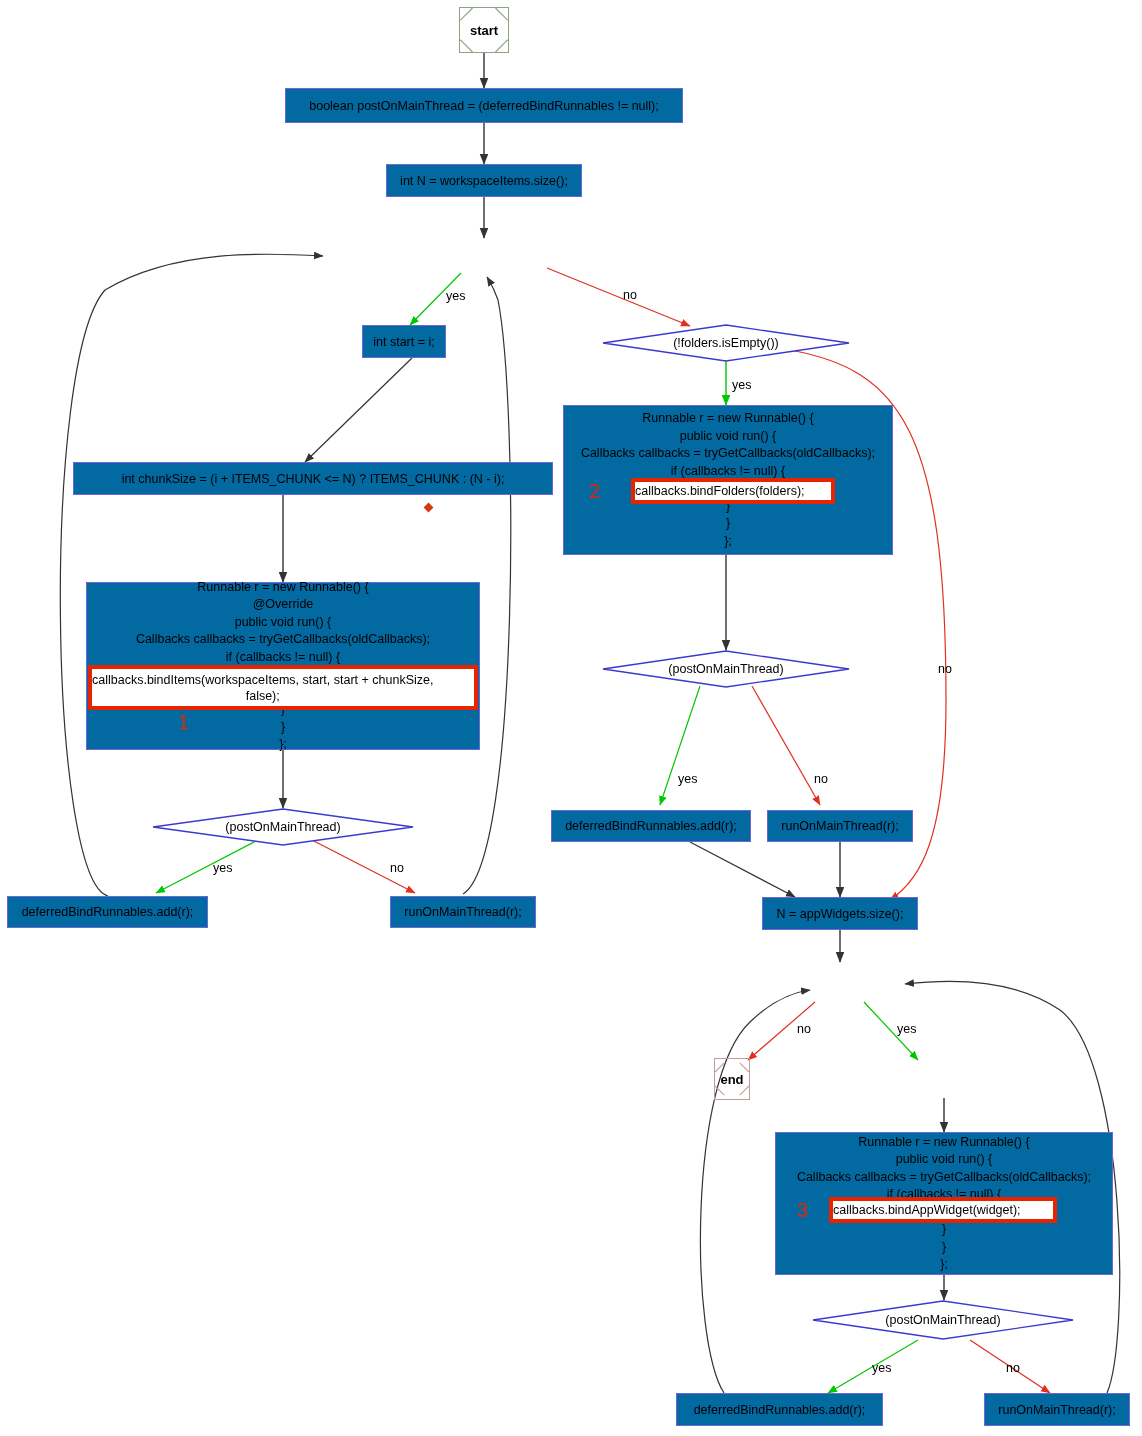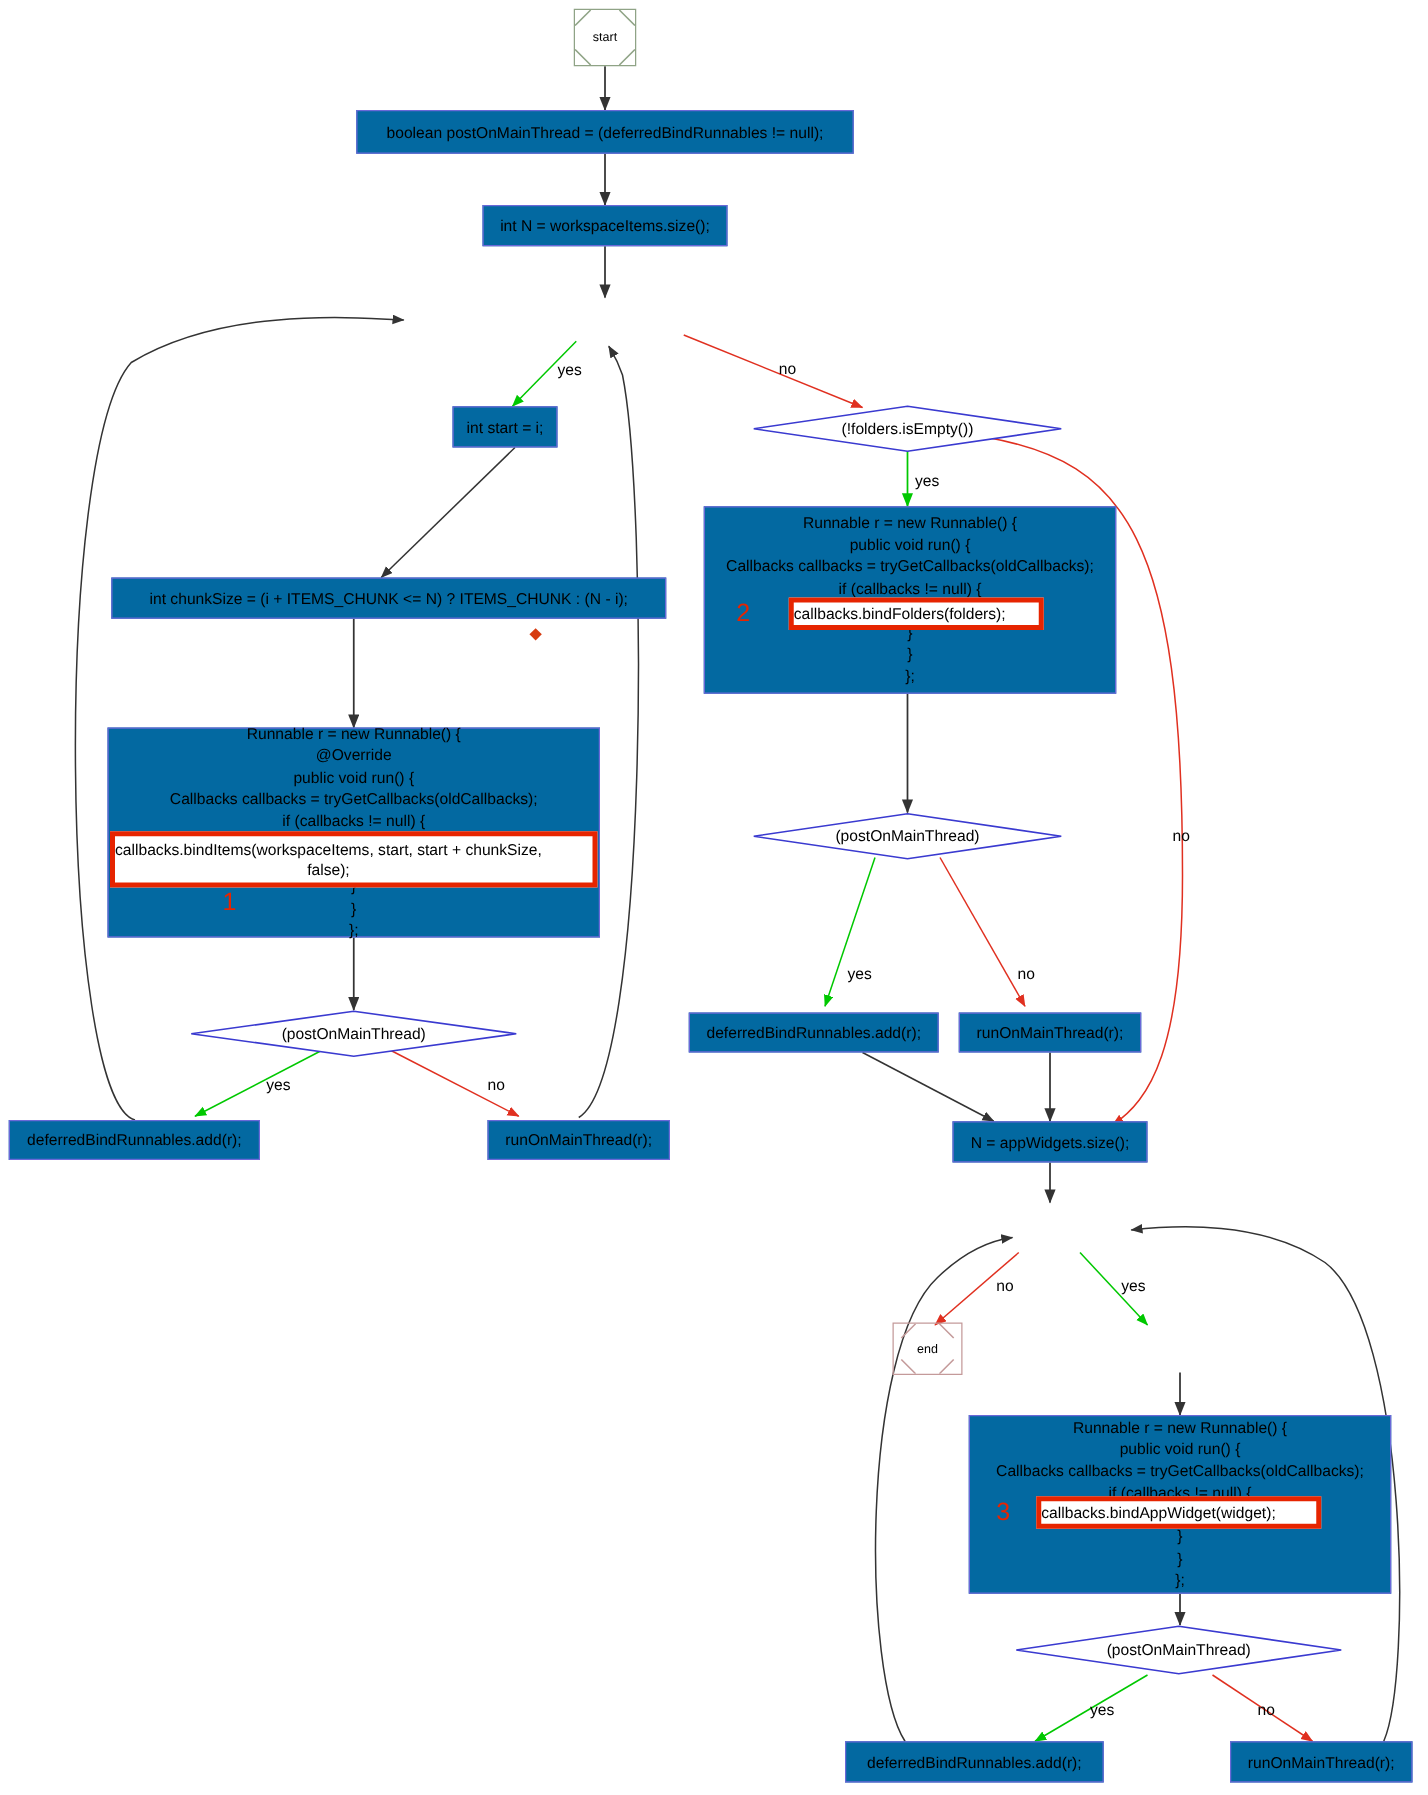--- a/index.html
+++ b/index.html
@@ -41,23 +41,24 @@
     line-height: 1.28;
     white-space: nowrap;
   }
   .proc.multiline {
     white-space: pre;
     line-height: 17.5px;
     align-items: center;
   }
   .terminal {
     border: 1.6px solid #8fa386;
-    font-size: 10px;
+    font-size: 13px;
     position: absolute;
     box-sizing: border-box;
+    font-weight: bold;
   }
   .terminal .oct {
     position: absolute;
     left: 0; top: 0; width: 100%; height: 100%;
   }
   .terminal .lab {
     position: absolute;
     left: 0; top: 0; width: 100%; height: 100%;
     display: flex; align-items: center; justify-content: center;
   }
@@ -226,21 +227,21 @@
 
   <div class="diamond-wrap" style="left:602px;top:324px;width:248px;height:38px;">
     <svg width="248" height="38">
       <polygon points="124,1 247,19 124,37 1,19" fill="#ffffff" stroke="#3a3ad0" stroke-width="1.3"></polygon>
     </svg>
     <span class="dlabel">(!folders.isEmpty())</span>
   </div>
   <div class="edge-label" style="left:732px;top:378px;">yes</div>
   <div class="edge-label" style="left:938px;top:662px;">no</div>
 
-  <div class="node proc" style="left:73px;top:462px;width:444px;height:33px;margin-left:16px;">
+  <div class="node proc" style="left:73px;top:462px;width:480px;height:33px;">
     <span>int chunkSize = (i + ITEMS_CHUNK &lt;= N) ? ITEMS_CHUNK : (N - i);</span>
   </div>
 
   <div class="reddot" style="left:425px;top:504px;"></div>
 
   <div class="node proc multiline" style="left:563px;top:405px;width:330px;height:150px;">
     <span>Runnable r = new Runnable() {
 public void run() {
 Callbacks callbacks = tryGetCallbacks(oldCallbacks);
 if (callbacks != null) {
@@ -306,21 +307,21 @@
     <span>runOnMainThread(r);</span>
   </div>
 
   <div class="node proc" style="left:762px;top:897px;width:156px;height:33px;">
     <span>N = appWidgets.size();</span>
   </div>
 
   <div class="edge-label" style="left:797px;top:1022px;">no</div>
   <div class="edge-label" style="left:897px;top:1022px;">yes</div>
 
-  <div class="terminal end-node" style="left:714px;top:1058px;width:56px;height:42px;">
+  <div class="terminal end-node" style="left:714px;top:1058px;width:36px;height:42px;">
     <svg class="oct" viewBox="0 0 44 42">
       <line x1="0" y1="12" x2="12" y2="0" stroke="#c49a9a" stroke-width="1.3"></line>
       <line x1="32" y1="0" x2="44" y2="12" stroke="#c49a9a" stroke-width="1.3"></line>
       <line x1="44" y1="30" x2="32" y2="42" stroke="#c49a9a" stroke-width="1.3"></line>
       <line x1="12" y1="42" x2="0" y2="30" stroke="#c49a9a" stroke-width="1.3"></line>
     </svg>
     <span class="lab">end</span>
   </div>
 
 

